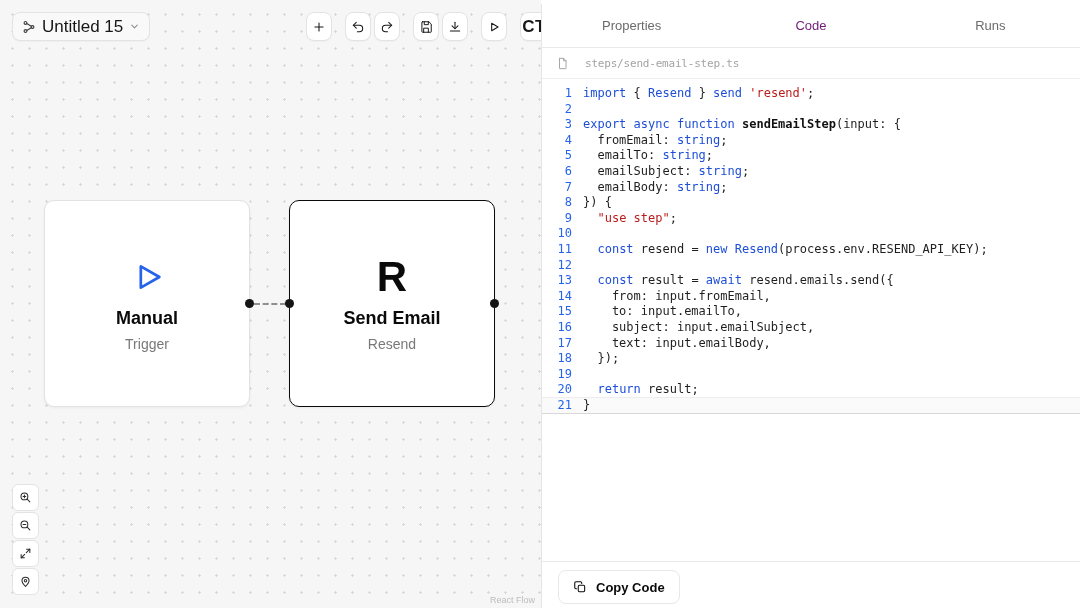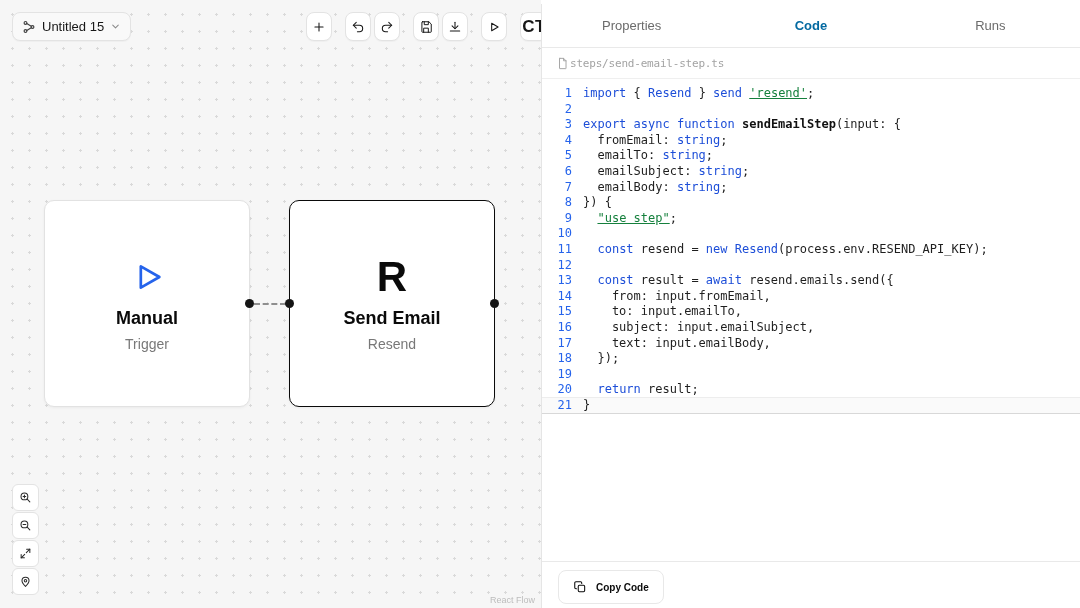--- a/index.html
+++ b/index.html
@@ -11,21 +11,21 @@
   .canvas {
     position: absolute; left: 0; top: 0; width: 541px; height: 608px;
     background-color: #f6f6f6;
     background-image: radial-gradient(circle, #d9d9d9 1.05px, transparent 1.05px);
     background-size: 17px 17px; background-position: 4px 6px;
   }
   .wf-btn {
     position: absolute; left: 12px; top: 12px; height: 29px;
     display: flex; align-items: center; gap: 6px; padding: 0 9px;
     background: #f9f9f9; border: 1px solid #e3e3e3; border-radius: 8px;
-    font-family: "Liberation Sans", sans-serif; font-size: 13px; font-weight: 500; color: #171717;
+    font-family: "Liberation Sans", sans-serif; font-size: 17px; font-weight: 500; color: #171717;
     box-shadow: 0 1px 1px rgba(0,0,0,0.03); cursor: pointer;
   }
   .wf-btn .wicon { color: #404040; }
   .wf-btn .chev { color: #8a8a8a; }
 
   .top-toolbar { position: absolute; left: 306px; top: 12px; height: 29px; display: flex; align-items: center; gap: 3px; }
   .top-toolbar .sp { width: 7px; flex: none; }
   .tb {
     width: 26px; height: 29px; flex: none;
     display: flex; align-items: center; justify-content: center;
@@ -54,51 +54,51 @@
   .ctrl {
     width: 27px; height: 27px; background: #fff; border: 1px solid #e3e3e3; border-radius: 6px;
     display: flex; align-items: center; justify-content: center; color: #2b2b2b; cursor: pointer;
   }
   .attribution { position: absolute; right: 6px; bottom: 3px; font-size: 9px; color: #bcbcbc; cursor: pointer; margin-left: 30px; }
 
   
   .panel { position: absolute; left: 541px; top: 4px; width: 539px; height: 608px; background: #fff; border-left: 1px solid #e5e5e5; }
   .tabs { display: flex; height: 44px; border-bottom: 1px solid #e9e9e9; }
   .tab { flex: 1; display: flex; align-items: center; justify-content: center; font-size: 13px; font-weight: 500; color: #6b6b6b; cursor: pointer; }
-  .tab.active { color: #0369a1; font-weight: bold; }
+  .tab.active { color: #701a75; }
 
   .filebar {
-    height: 31px; display: flex; align-items: center; gap: 1px; padding: 0 14px;
+    height: 31px; display: flex; align-items: center; gap: 16px; padding: 0 14px;
     color: #a3a3a3; border-bottom: 1px solid #efefef;
   }
   .filebar .fpath { font-family: "DejaVu Sans Mono", monospace; font-size: 11px; letter-spacing: -0.2px; }
 
   .code {
     position: absolute; top: 76px; left: 0; right: 0; bottom: 51px; overflow: hidden;
     font-family: "DejaVu Sans Mono", monospace; font-size: 12px; padding-top: 6px;
   }
   .code-line { display: flex; height: 15.6px; line-height: 15.6px; }
   .code-line.active { background: #fafafa; box-shadow: 0 1px 0 #d8d8d8, 0 -1px 0 #ededed; }
   .line-num { width: 30px; flex: none; text-align: right; color: #2563eb; user-select: none; }
   .line-content { white-space: pre; margin-left: 11px; color: #1f1f1f; }
   .tk { color: #1d4ed8; }           
   .tc { color: #1d4ed8; }           
   .tt { color: #1d4ed8; }           
-  .ts { color: #15803d; text-decoration: underline; }           
+  .ts { color: #b91c1c; }           
   .tf { color: #111; font-weight: 700; } 
   .tp { color: #1f1f1f; }           
 
   .panel-footer {
     position: absolute; left: 0; right: 0; bottom: 0; height: 51px;
     border-top: 1px solid #e9e9e9; display: flex; align-items: center; padding: 0 16px; background: #fff;
   }
   .copy-btn {
     display: flex; align-items: center; gap: 9px; height: 34px; padding: 0 14px;
     background: #fff; border: 1px solid #e8e8e8; border-radius: 8px;
-    font-family: "Liberation Sans", sans-serif; font-size: 10px; font-weight: 600; color: #0a0a0a; cursor: pointer;
+    font-family: "Liberation Sans", sans-serif; font-size: 13px; font-weight: 600; color: #0a0a0a; cursor: pointer;
   }
 </style>
 </head>
 <body>
 
 <div class="canvas">
 
   <button class="wf-btn">
     <span class="wicon">
       <svg width="14" height="14" viewBox="0 0 24 24" fill="none" stroke="currentColor" stroke-width="2" stroke-linecap="round">

